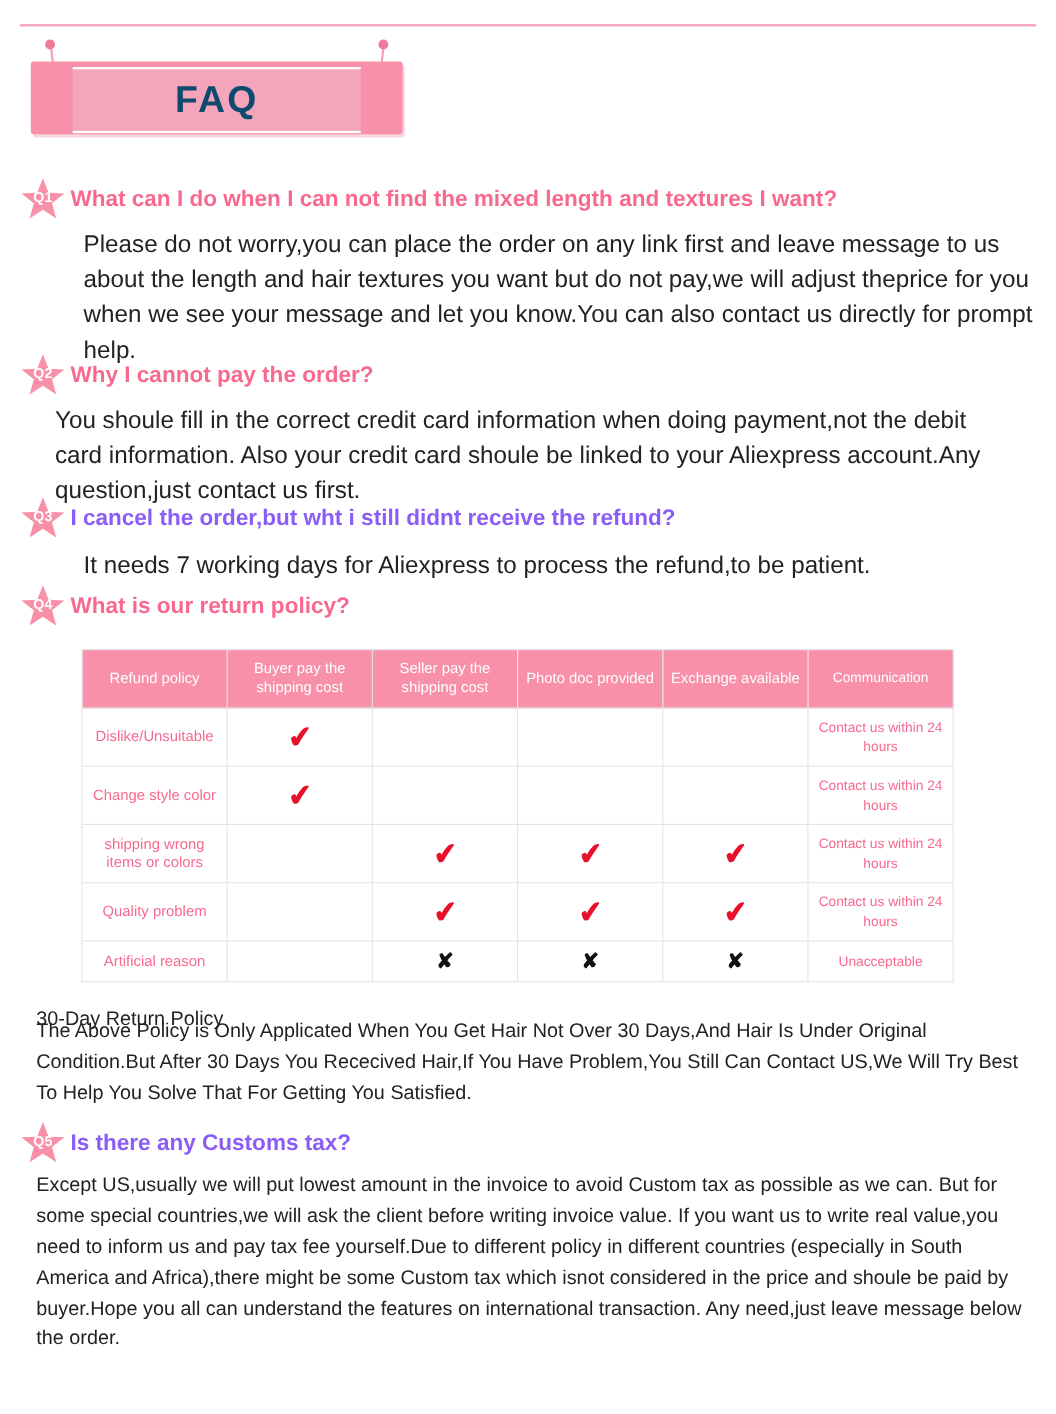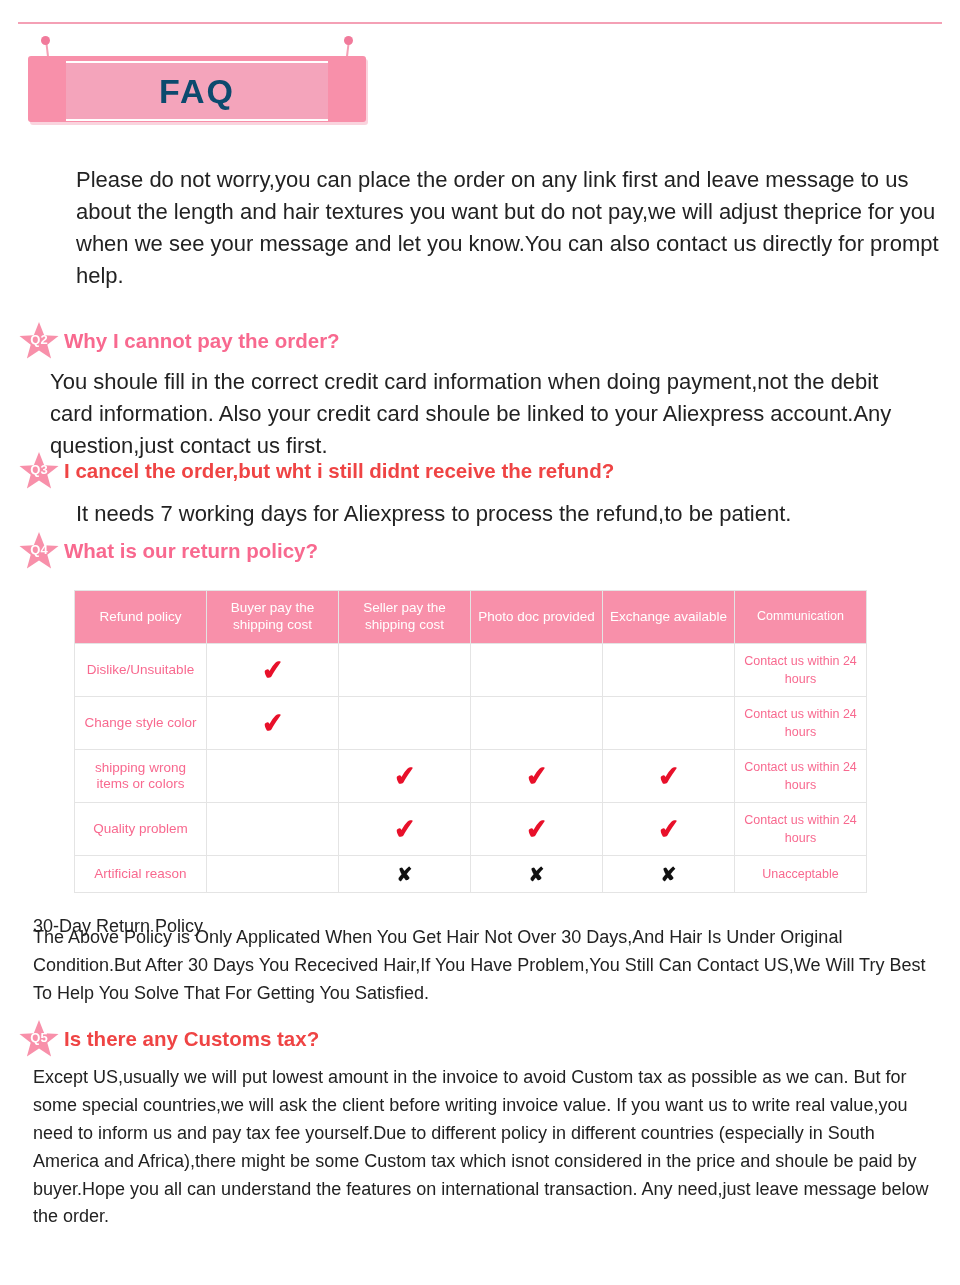--- a/index.html
+++ b/index.html
@@ -111,21 +111,21 @@
     letter-spacing: 0px;
     padding-bottom: 3px;
     box-sizing: border-box;
   }
   .qtitle {
     color: #f8698f;
     font-size: 20.5px;
     font-weight: bold;
     white-space: nowrap;
   }
-  .qtitle.dark { color: #ef4444; }
+  .qtitle.dark { color: #8b5cf6; }
   .qbody {
     font-size: 22px;
     line-height: 1.45;
     color: #222;
   }
 
   
   .tbl {
     position: absolute;
     left: 74px;
@@ -200,20 +200,29 @@
   <div class="pin left"></div>
   <div class="pin right"></div>
   <div class="banner">
     <div class="banner-inner">
       <span class="banner-title">FAQ</span>
     </div>
   </div>
 </div>
 
 <div class="qblock" style="left:18px; top:160px; width:930px;">
+  <div class="qhead">
+    <div class="star">
+      <svg width="42" height="42" viewBox="0 0 42 42">
+        <polygon points="21,2 26.2,15.3 40.5,15.9 29.3,24.8 33.1,38.6 21,30.6 8.9,38.6 12.7,24.8 1.5,15.9 15.8,15.3" fill="#f890aa"></polygon>
+      </svg>
+      <span class="qlabel">Q1</span>
+    </div>
+    <span class="qtitle">What can I do when I can not find the mixed length and textures I want?</span>
+  </div>
   <div class="qbody" style="margin-left:58px; margin-top:4px; width:872px;">Please do not worry,you can place the order on any link first and leave message to us about the length and hair textures you want but do not pay,we will adjust theprice for you when we see your message and let you know.You can also contact us directly for prompt help.</div>
 </div>
 
 <div class="qblock" style="left:18px; top:320px; width:930px;">
   <div class="qhead">
     <div class="star">
       <svg width="42" height="42" viewBox="0 0 42 42">
         <polygon points="21,2 26.2,15.3 40.5,15.9 29.3,24.8 33.1,38.6 21,30.6 8.9,38.6 12.7,24.8 1.5,15.9 15.8,15.3" fill="#f890aa"></polygon>
       </svg>
       <span class="qlabel">Q2</span>

